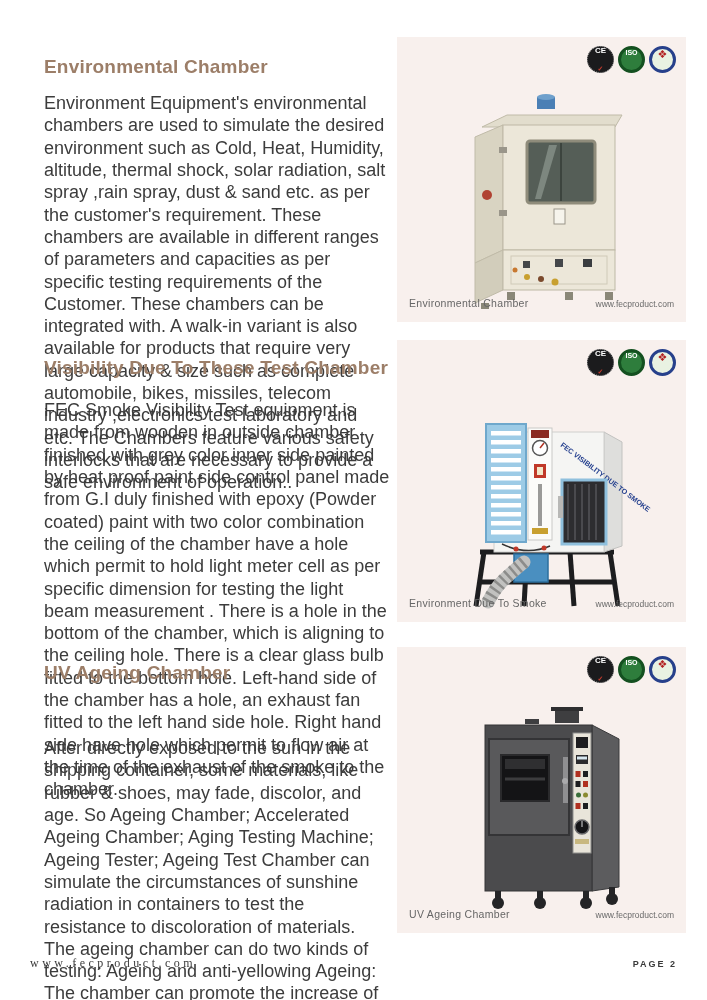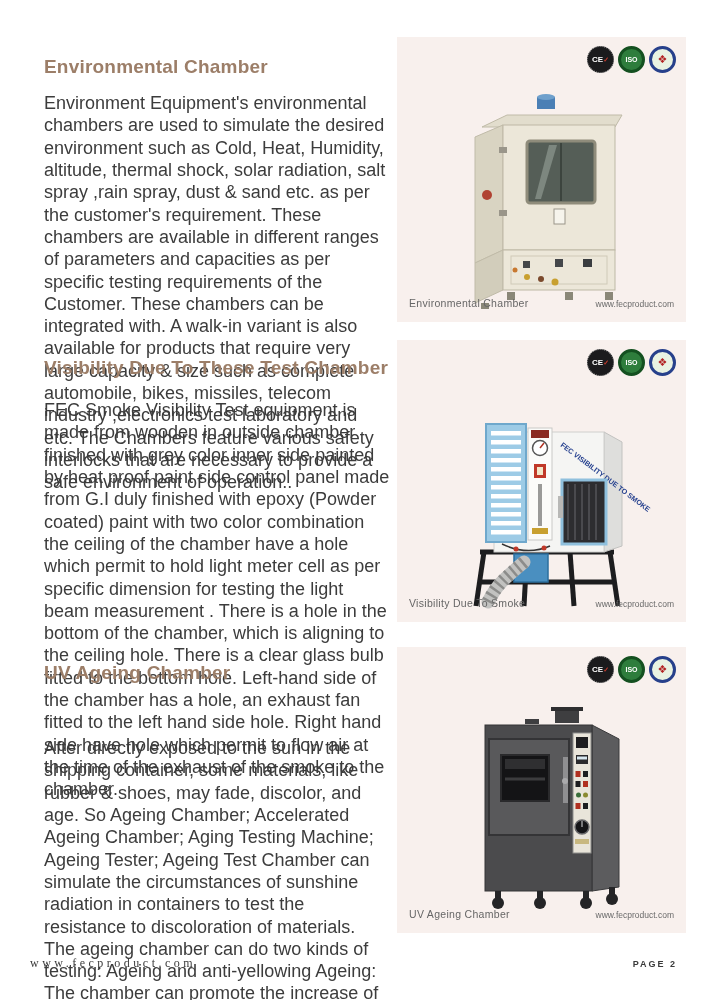--- a/index.html
+++ b/index.html
@@ -39,23 +39,23 @@
     position:absolute;
     top:9px;
     right:10px;
     display:flex;
     gap:4px;
   }
   .badge {
     width:27px; height:27px;
     border-radius:50%;
     display:flex;
-    flex-direction:row;
+    flex-direction:column;
     align-items:center;
-    justify-content:center;
+    justify-content:space-between;
     line-height:1;
   }
   .badge-ce {
     background:#1b1b1d;
     border:1px dotted #8a8a8a;
     color:#ffffff;
     font-size:8px; font-weight:bold;
   }
   .badge-ce .tick { color:#c23a2c; font-size:7px; }
   .badge-iso {
@@ -249,21 +249,21 @@
     <path d="M70,160 Q95,172 118,162" stroke="#333" stroke-width="1.5" fill="none"></path>
     <circle cx="84" cy="165" r="2.5" fill="#c03828"></circle>
     <circle cx="112" cy="164" r="2.5" fill="#c03828"></circle>
 
     <rect x="82" y="170" width="34" height="28" fill="#4a8fc0" stroke="#2d6f9e" stroke-width="1.5"></rect>
 
     <path d="M92,178 C76,192 66,198 56,218" stroke="#c2c2c0" stroke-width="13" fill="none" stroke-linecap="round"></path>
     <path d="M92,178 C76,192 66,198 56,218" stroke="#8c8c8a" stroke-width="13" fill="none" stroke-dasharray="2.5,4" stroke-linecap="butt"></path>
   </svg>
 
-  <div class="caption">Visibility Due To Smoke</div>
+  <div class="caption">Environment Due To Smoke</div>
   <div class="credit">www.fecproduct.com</div>
 </div>
 
 <div class="panel" style="top:647px;height:286px">
   <div class="badges">
     <div class="badge badge-ce">
       <span>CE</span>
         <span class="tick">✓</span>
     </div>
     <div class="badge badge-iso">

